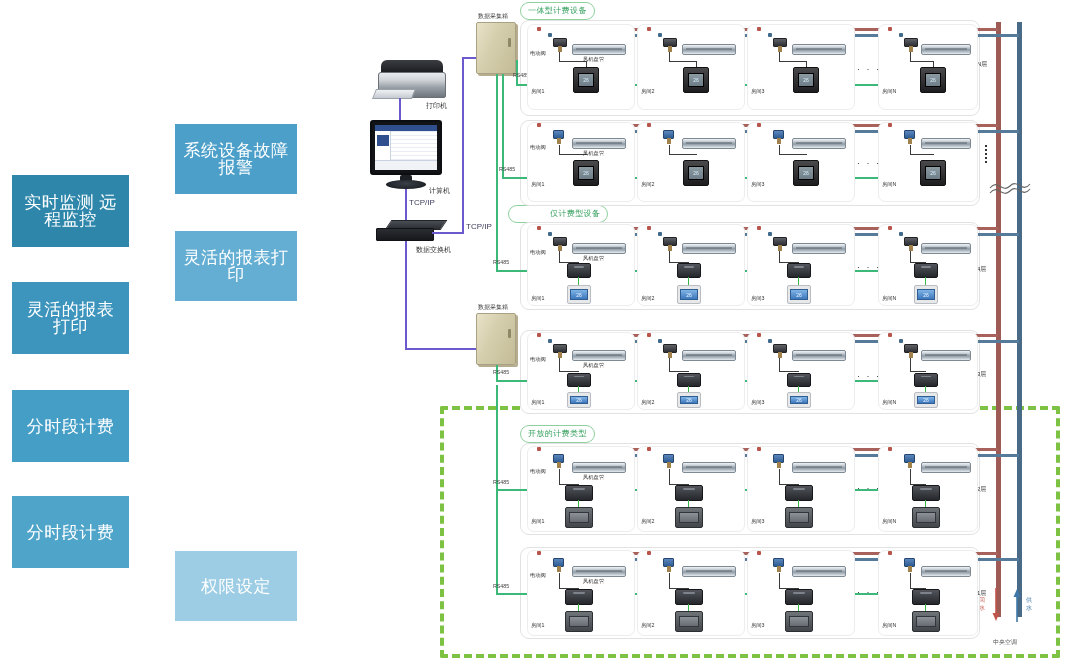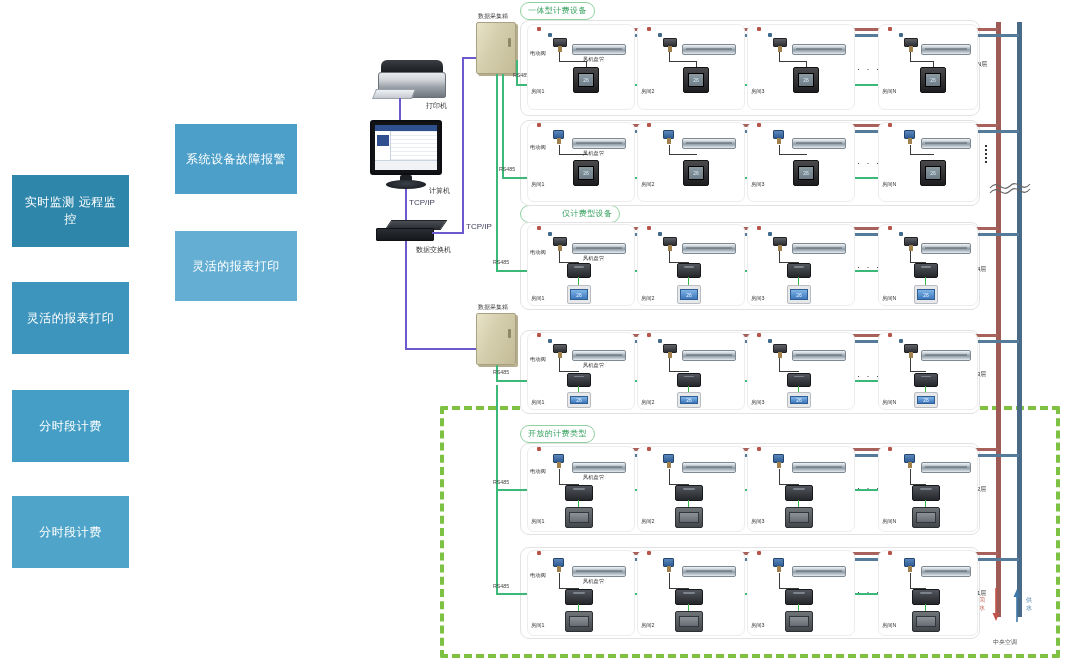--- a/index.html
+++ b/index.html
@@ -11,21 +11,21 @@
     overflow: hidden;
   }
   .stage { position: absolute; inset: 0; }
 
   
   .feat {
     position: absolute;
     display: flex; align-items: center; justify-content: center;
     text-align: center;
     color: #ffffff;
-    font-size: 12px;
+    font-size: 17px;
     line-height: 17px;
     padding: 4px 8px;
     letter-spacing: .5px;
   }
   .col-a { left: 12px; width: 117px; }
   .col-b { left: 175px; width: 122px; }
 
   
   .lbl { position: absolute; font-size: 7px; color: #333; white-space: nowrap; }
   .lbl-6 { font-size: 6px; }
@@ -237,20 +237,23 @@
   </div>
   <div class="feat col-a" style="top:496px;height:72px;background:#4fa4c9;">
     <span>分时段计费</span>
   </div>
 
   <div class="feat col-b" style="top:124px;height:70px;background:#4c9fc9;">
     <span>系统设备故障报警</span>
   </div>
   <div class="feat col-b" style="top:231px;height:70px;background:#63aed2;">
     <span>灵活的报表打印</span>
+  </div>
+  <div class="feat col-b" style="top:551px;height:70px;background:#9ccde4;">
+    <span>权限设定</span>
   </div>
 
   <div class="printer-top" style="left:381px;top:60px;width:62px;height:15px;border-radius:6px 6px 0 0;"></div>
   <div class="printer-body" style="left:378px;top:72px;width:68px;height:26px;"></div>
   <div class="printer-tray" style="left:374px;top:89px;width:40px;height:10px;"></div>
   <div class="lbl" style="left:426px;top:101px;">打印机</div>
 
   <div class="tcpip" style="left:399px;top:98px;width:2px;height:22px;"></div>
 
   <div class="monitor" style="left:370px;top:120px;width:72px;height:55px;">
@@ -284,21 +287,21 @@
   <div class="tcpip" style="left:405px;top:241px;width:2px;height:108px;"></div>
   <div class="tcpip" style="left:405px;top:348px;width:81px;height:2px;"></div>
 
   <div class="lbl lbl-6" style="left:478px;top:12px;">数据采集箱</div>
   <div class="dbox" style="left:476px;top:22px;width:40px;height:52px;"></div>
 
   <div class="lbl lbl-6" style="left:478px;top:303px;">数据采集箱</div>
   <div class="dbox" style="left:476px;top:313px;width:40px;height:52px;"></div>
 
   <div class="sec-pill" style="left:520px;top:2px;"><span>一体型计费设备</span></div>
-  <div class="sec-pill" style="left:520px;top:205px;padding-left:41px;"><span>仅计费型设备</span></div>
+  <div class="sec-pill" style="left:508px;top:205px;padding-left:41px;"><span>仅计费型设备</span></div>
   <div class="sec-pill" style="left:520px;top:425px;"><span>开放的计费类型</span></div>
 
   <div class="highlight-box" style="left:440px;top:406px;width:620px;height:252px;"></div>
 
   <div class="pipe-red" style="left:996px;top:22px;width:5px;height:595px;"></div>
   <div class="pipe-blue" style="left:1017px;top:22px;width:5px;height:595px;"></div>
 
   <svg class="breaksym" style="left:988px;top:175px;" width="44" height="22" viewBox="0 0 44 22">
     <path d="M2 13 C10 3, 14 19, 22 11 C30 3, 34 19, 42 9" fill="none" stroke="#666" stroke-width="1.1"></path>
     <path d="M2 18 C10 8, 14 24, 22 16 C30 8, 34 24, 42 14" fill="none" stroke="#666" stroke-width="1.1"></path>

